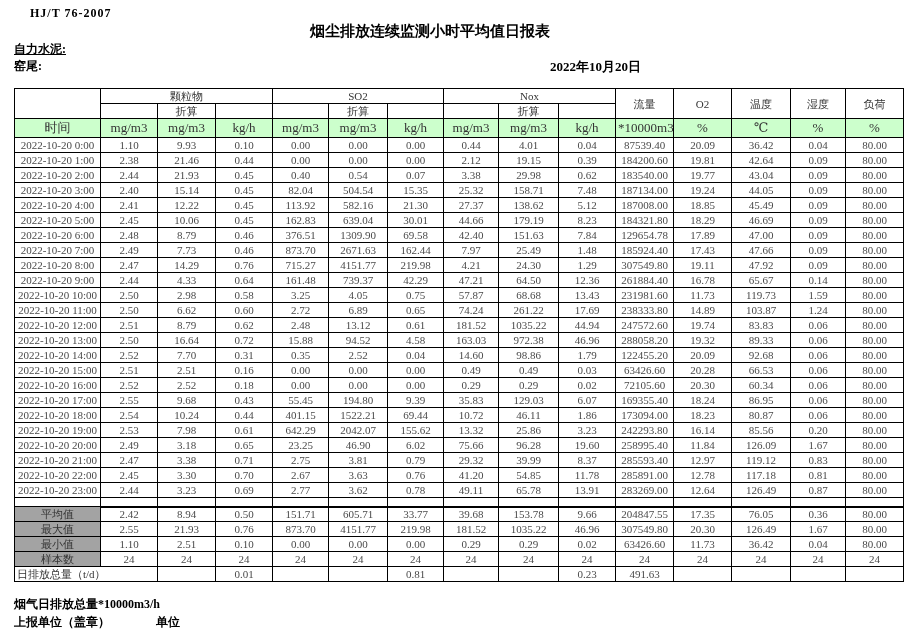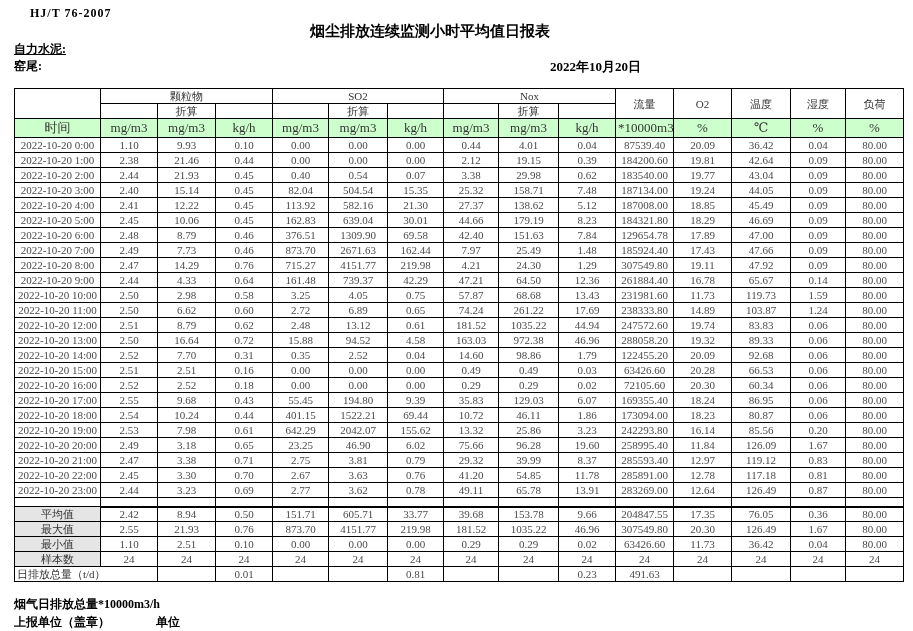--- a/index.html
+++ b/index.html
@@ -46,21 +46,21 @@
     padding: 0 2px;
     text-align: center;
     font-size: 11px;
     color: #4a4a4a;
     white-space: nowrap;
     overflow: hidden;
   }
   td.hdr { color: #333; font-size: 11px; }
   td.green { background: #ccffcc; color: #333; font-size: 13px; height: 18px; line-height: 18px; margin-left: 14px; }
   td.blank { height: 10px; line-height: 10px; }
-  td.label-cell { background: #e5e5e5; color: #333; }
+  td.label-cell { background: #a3a3a3; color: #333; }
   td.total-label { text-align: left; color: #333; margin-left: 38px; }
   .footer-line1 {
     position: absolute; left: 14px; top: 596px;
     font-weight: bold; color: #000; font-size: 12px;
   }
   .footer-line2 {
     position: absolute; left: 14px; top: 614px;
     font-weight: bold; color: #000; font-size: 12px;
   }
   .footer-unit {

